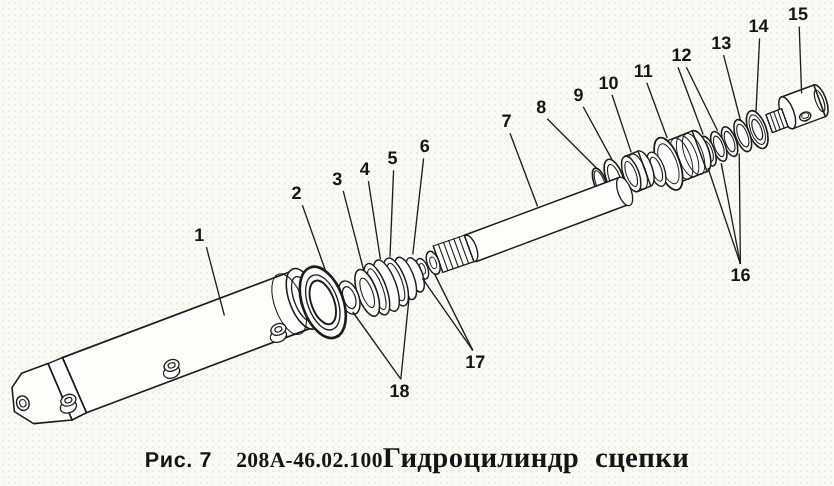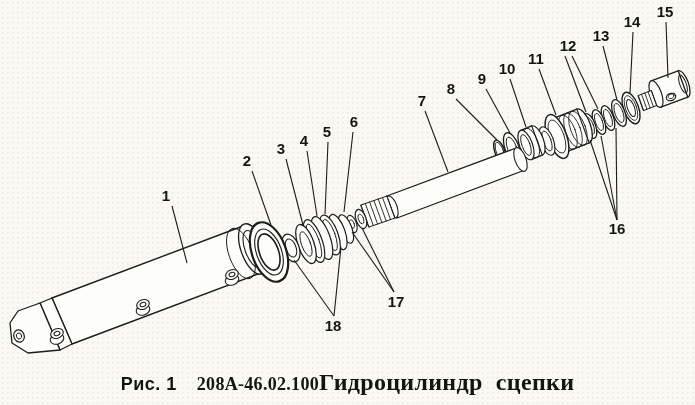--- a/index.html
+++ b/index.html
@@ -217,14 +217,14 @@
         <text x="632" y="27">14</text>
         <text x="665" y="17">15</text>
         <text x="617" y="234">16</text>
         <text x="396" y="307">17</text>
         <text x="333" y="331">18</text>
       </g>
 </svg>
 </div>
 
 <div class="caption">
-  <span class="cap-prefix">Рис. 1</span><span class="cap-code">208А-46.02.100</span><span class="cap-title">Гидроцилиндр сцепки</span>
+  <span class="cap-prefix">Рис. 7</span><span class="cap-code">208А-46.02.100</span><span class="cap-title">Гидроцилиндр сцепки</span>
 </div>
 
 </body></html>

